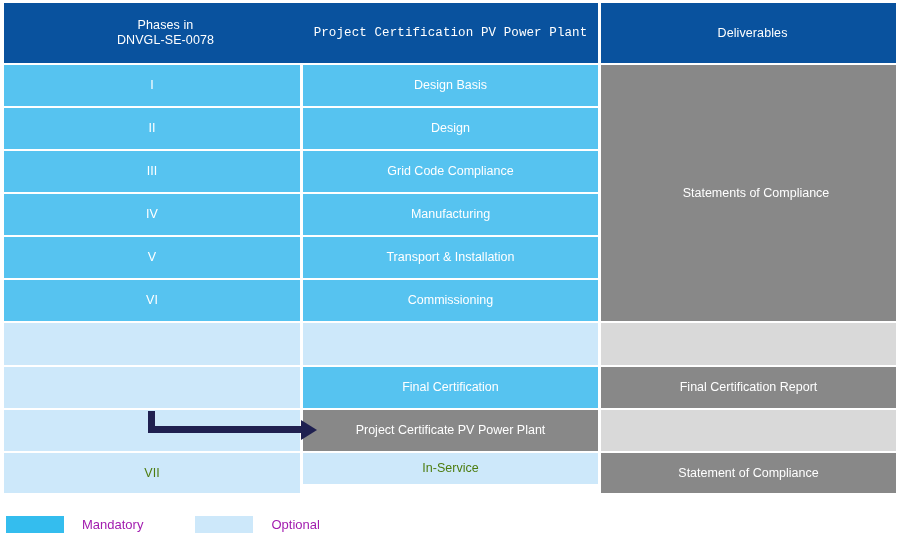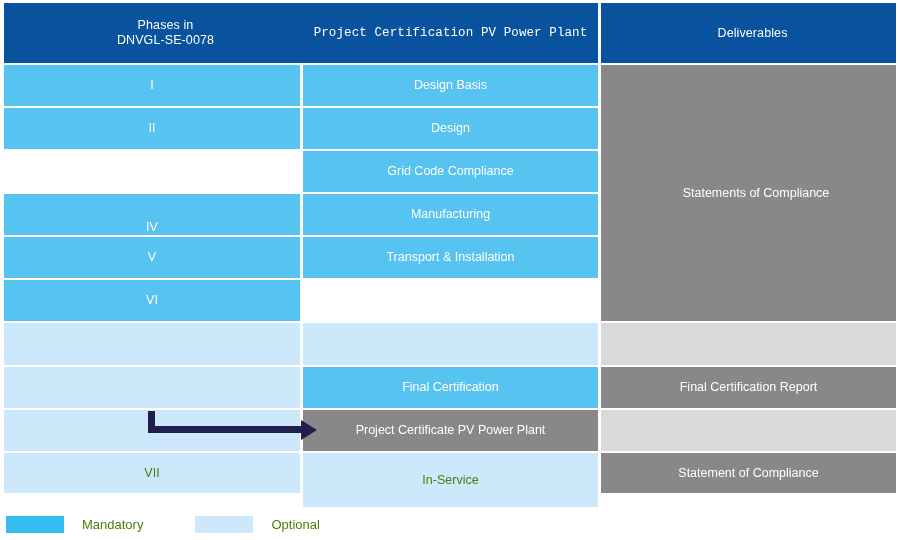--- a/index.html
+++ b/index.html
@@ -97,21 +97,21 @@
   }
   .legend-swatch {
     width: 58px;
     height: 17px;
     display: inline-block;
   }
   .legend-swatch.mand { background: #34BDEE; }
   .legend-swatch.opt  { background: #CDE8FA; }
   .legend-label {
     font-size: 13px;
-    color: #4d7c0f;
+    color: #a21caf;
     margin-left: 18px;
     margin-right: 52px;
     white-space: nowrap;
   }
   .legend-label.last { margin-right: 0; }
 </style>
 </head>
 <body>
 
 <div id="stage">
@@ -128,21 +128,24 @@
     <div class="cell hdr" style="left:597px; top:0px; width:295px; height:60px;padding-left:8px;">
       <span>Deliverables</span>
     </div>
 
     <div class="cell mandatory" style="left:0px; top:62px; width:296px; height:41px;">
       <span class="phase-num">I</span>
     </div>
     <div class="cell mandatory" style="left:0px; top:105px; width:296px; height:41px;">
       <span class="phase-num">II</span>
     </div>
-    <div class="cell mandatory" style="left:0px; top:191px; width:296px; height:41px;align-items:flex-end;">
+    <div class="cell mandatory" style="left:0px; top:148px; width:296px; height:41px;">
+      <span class="phase-num">III</span>
+    </div>
+    <div class="cell mandatory" style="left:0px; top:191px; width:296px; height:41px;">
       <span class="phase-num">IV</span>
     </div>
     <div class="cell mandatory" style="left:0px; top:234px; width:296px; height:41px;">
       <span class="phase-num">V</span>
     </div>
     <div class="cell mandatory" style="left:0px; top:277px; width:296px; height:41px;">
       <span class="phase-num">VI</span>
     </div>
     <div class="cell optional blank" style="left:0px; top:320px; width:296px; height:42px;">
       <span class="phase-num"></span>
@@ -165,30 +168,33 @@
     </div>
     <div class="cell mandatory" style="left:299px; top:148px; width:295px; height:41px;">
       <span>Grid Code Compliance</span>
     </div>
     <div class="cell mandatory" style="left:299px; top:191px; width:295px; height:41px;">
       <span>Manufacturing</span>
     </div>
     <div class="cell mandatory" style="left:299px; top:234px; width:295px; height:41px;">
       <span>Transport &amp; Installation</span>
     </div>
+    <div class="cell mandatory" style="left:299px; top:277px; width:295px; height:41px;">
+      <span>Commissioning</span>
+    </div>
     <div class="cell optional blank" style="left:299px; top:320px; width:295px; height:42px;">
       <span></span>
     </div>
     <div class="cell mandatory" style="left:299px; top:364px; width:295px; height:41px;">
       <span>Final Certification</span>
     </div>
     <div class="cell grey" style="left:299px; top:407px; width:295px; height:41px;">
       <span>Project Certificate PV Power Plant</span>
     </div>
-    <div class="cell optional" style="left:299px; top:450px; width:295px; height:54px;">
+    <div class="cell optional" style="left:299px; top:450px; width:295px; height:31px;">
       <span>In-Service</span>
     </div>
 
     <div class="cell grey" style="left:597px; top:62px; width:295px; height:256px;padding-left:15px;">
       <span>Statements of Compliance</span>
     </div>
     <div class="cell grey-light" style="left:597px; top:320px; width:295px; height:42px;">
       <span></span>
     </div>
     <div class="cell grey" style="left:597px; top:364px; width:295px; height:41px;">

